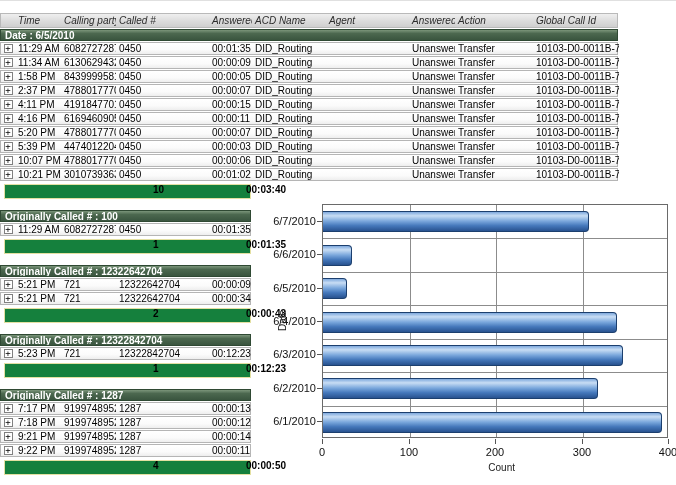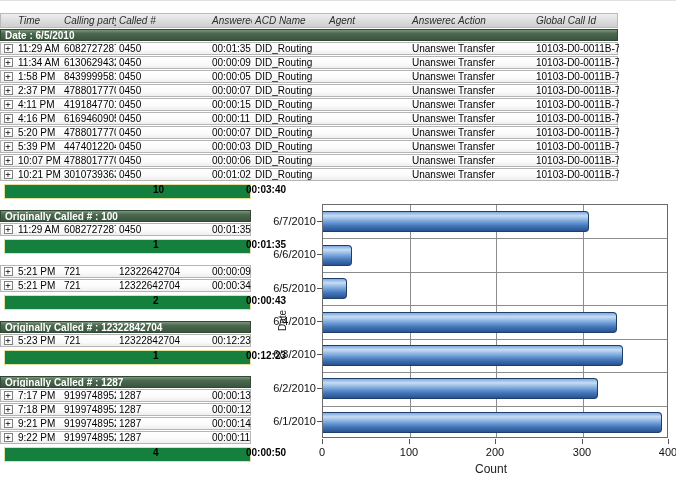--- a/index.html
+++ b/index.html
@@ -63,21 +63,21 @@
   .bar {
     position: absolute; left: 0; height: 21px;
     border: 1px solid #1c3f6e; border-left: none; border-radius: 0 4px 4px 0;
     background: linear-gradient(180deg, #7fa9dd 0%, #c8ddf4 20%, #7aa7dc 48%, #49七 100%);
     background: linear-gradient(180deg, #7fa9dd 0%, #c8ddf4 20%, #7aa7dc 48%, #4578bb 72%, #28528f 100%);
   }
   .ylabel { position: absolute; width: 60px; text-align: right; font-size: 11px; color: #111; }
   .ytick  { position: absolute; width: 5px; height: 1px; background: #555; }
   .xlabel { position: absolute; width: 40px; text-align: center; font-size: 11px; color: #111; }
   .xtick  { position: absolute; width: 1px; height: 5px; background: #555; }
-  .axis-title-x { position: absolute; font-size: 12px; color: #222; text-align: left; }
+  .axis-title-x { position: absolute; font-size: 10px; color: #222; text-align: right; }
   .axis-title-y { position: absolute; font-size: 10px; color: #222; transform: rotate(-90deg); transform-origin: center; }
 </style>
 </head>
 <body>
 
 <div class="table-stack">
   <div class="hdr-row" id="hdr-row">
       <div class="hdr-cell"></div>
       <div class="hdr-cell">Time</div>
       <div class="hdr-cell">Calling party #</div>
@@ -249,20 +249,21 @@
           <div class="cell ">0450</div>
           <div class="cell r">00:01:35</div>
         </div>
         <div class="summary">
           <div class="cell"></div>
           <div class="cell">1</div>
           <div class="cell r">00:01:35</div>
         </div>
       </div>
       <div class="group">
+        <div class="banner narrow">Originally Called # : 12322642704</div>
         <div class="row narrow">
           <div class="expand-cell">
             <span class="expand-box">+</span>
           </div>
           <div class="cell ">5:21 PM</div>
           <div class="cell ">721</div>
           <div class="cell ">12322642704</div>
           <div class="cell r">00:00:09</div>
         </div>
         <div class="row narrow">

